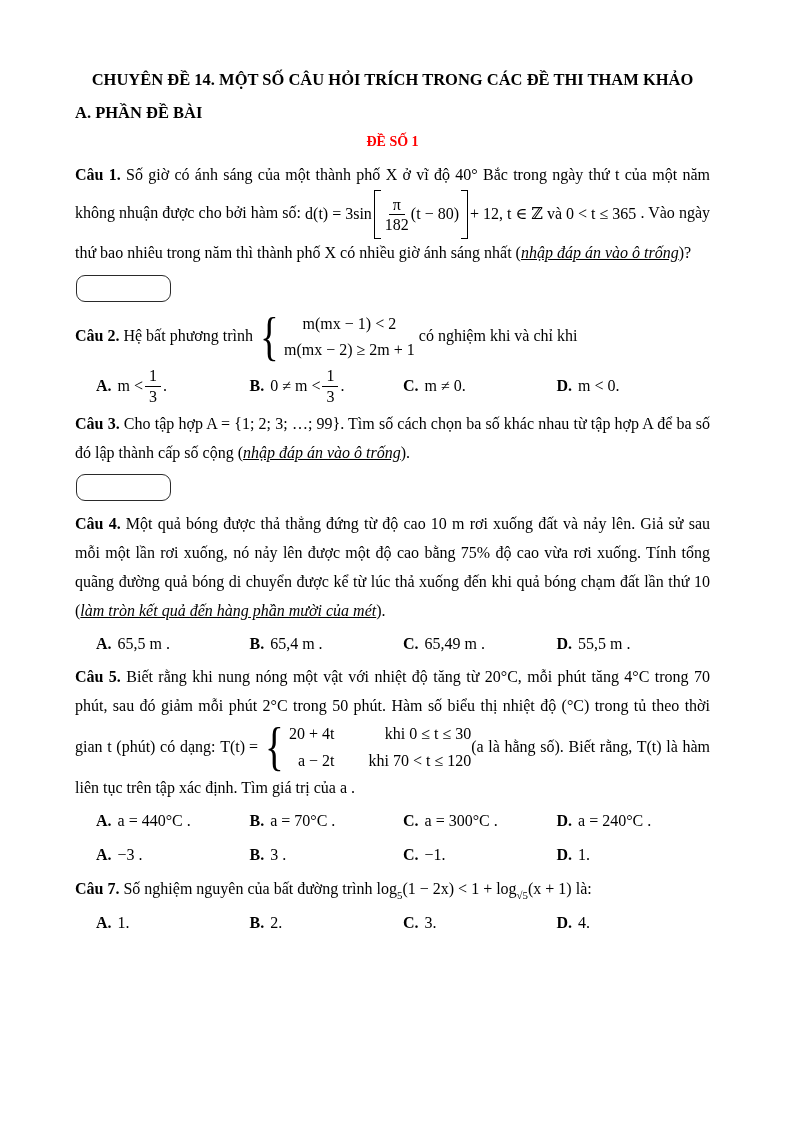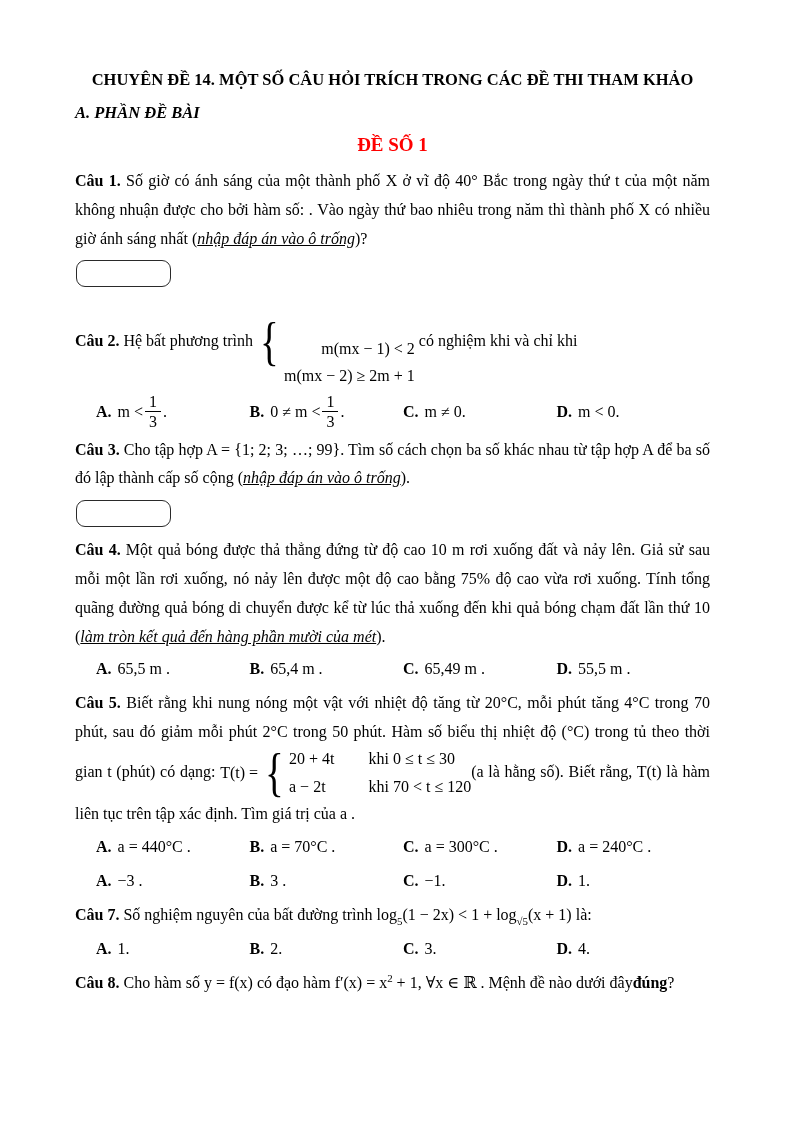--- a/index.html
+++ b/index.html
@@ -4,40 +4,40 @@
 <style>
   html, body { margin:0; padding:0; }
   body {
     width:794px; height:1122px; background:#ffffff; overflow:hidden;
     font-family:"Liberation Serif","DejaVu Serif",serif;
     font-size:16px; color:#000;
   }
   .page { padding:70px 84px 0 75px; box-sizing:border-box; }
 
   .title { text-align:center; font-weight:bold; font-size:16.5px; margin:0 0 13px 0; }
-  .section-heading { font-weight:bold; font-size:16.5px; margin:0 0 11px 0;font-style:italic; }
-  .exam-heading { text-align:center; font-weight:bold; font-size:19px; color:#fe0000; margin:0 0 11px 0; }
+  .section-heading { font-weight:bold; font-size:16.5px; margin:0 0 11px 0; }
+  .exam-heading { text-align:center; font-weight:bold; font-size:14px; color:#fe0000; margin:0 0 11px 0; }
   .part-heading { font-weight:bold; margin:0 0 7px 0; }
 
   p.q { text-align:justify; line-height:1.8; margin:3px 0 3px 0; }
   p.q .qlabel { font-weight:bold; }
   .it { font-style:italic;text-decoration:underline; }
   .bd { font-weight:bold; }
 
   
   .mathwrap { display:inline-flex; align-items:center; vertical-align:middle; white-space:nowrap; }
   .frac { display:inline-flex; flex-direction:column; align-items:center; line-height:1.2; margin:0 2px; }
   .frac .num { display:block; border-bottom:1px solid #000; padding:0 4px; }
   .frac .den { display:block; }
   .sqbr { display:inline-block; width:6px; height:47px; margin:0 2px; }
   .sqbr.left  { border-left:1.6px solid #000; border-top:1.6px solid #000; border-bottom:1.6px solid #000; }
   .sqbr.right { border-right:1.6px solid #000; border-top:1.6px solid #000; border-bottom:1.6px solid #000; }
   .brace { font-size:52px; font-weight:300; line-height:0.9; transform:scaleX(.75); margin-right:2px; }
-  .sysrows { display:inline-block; text-align:right; line-height:1.65;margin-top:40px; }
-  .pwgrid { display:inline-grid; grid-template-columns:auto auto; column-gap:34px; row-gap:1px; text-align:left; line-height:1.65; }
+  .sysrows { display:inline-block; text-align:center; line-height:1.65; }
+  .pwgrid { display:inline-grid; grid-template-columns:auto auto; column-gap:34px; row-gap:1px; text-align:right; line-height:1.65; }
   .subs { font-size:68%; vertical-align:-5px; }
   .sups { font-size:68%; vertical-align:6px; }
 
   
   .opts { display:flex; padding-left:21px; line-height:1.9; margin:1px 0 4px 0; }
   .opt { width:25%; display:flex; align-items:center; }
   .opt .olabel { font-weight:bold; margin-right:6px; }
 
   
   .ansbox {
@@ -50,20 +50,32 @@
 
 <div class="page">
 
   <div class="title">CHUYÊN ĐỀ 14. MỘT SỐ CÂU HỎI TRÍCH TRONG CÁC ĐỀ THI THAM KHẢO</div>
   <div class="section-heading">A. PHẦN ĐỀ BÀI</div>
   <div class="exam-heading">ĐỀ SỐ 1</div>
 
   <p class="q">
     <span class="qlabel">Câu 1.</span>
     <span>Số giờ có ánh sáng của một thành phố X ở vĩ độ 40° Bắc trong ngày thứ t của một năm không nhuận được cho bởi hàm số:</span>
+    <span class="mathwrap">
+      <span>d(t) = 3sin</span>
+      <span class="sqbr left"></span>
+      <span class="frac">
+        <span class="num">π</span>
+        <span class="den">182</span>
+      </span>
+      <span>(t − 80)</span>
+      <span class="sqbr right"></span>
+      <span>+ 12</span>
+      <span>, t ∈ ℤ và 0 &lt; t ≤ 365</span>
+    </span>
     <span>. Vào ngày thứ bao nhiêu trong năm thì thành phố X có nhiều giờ ánh sáng nhất (</span><i class="it">nhập đáp án vào ô trống</i><span>)?</span>
   </p>
   <div class="ansbox"></div>
 
   <p class="q">
     <span class="qlabel">Câu 2.</span>
     <span>Hệ bất phương trình</span>
     <span class="mathwrap">
       <span class="brace">{</span>
       <span class="sysrows">
@@ -200,19 +212,14 @@
     <span class="opt">
         <span class="olabel">C.</span>
         <span>3.</span>
       </span>
     <span class="opt">
         <span class="olabel">D.</span>
         <span>4.</span>
       </span>
   </div>
 
-  <p class="q">
-    <span class="qlabel">Câu 8.</span>
-    <span>Cho hàm số y = f(x) có đạo hàm f′(x) = x</span><span class="sups">2</span>
-    <span>+ 1, ∀x ∈ ℝ . Mệnh đề nào dưới đây</span><b class="bd">đúng</b><span>?</span>
-  </p>
 
 </div>
 
 </body></html>

